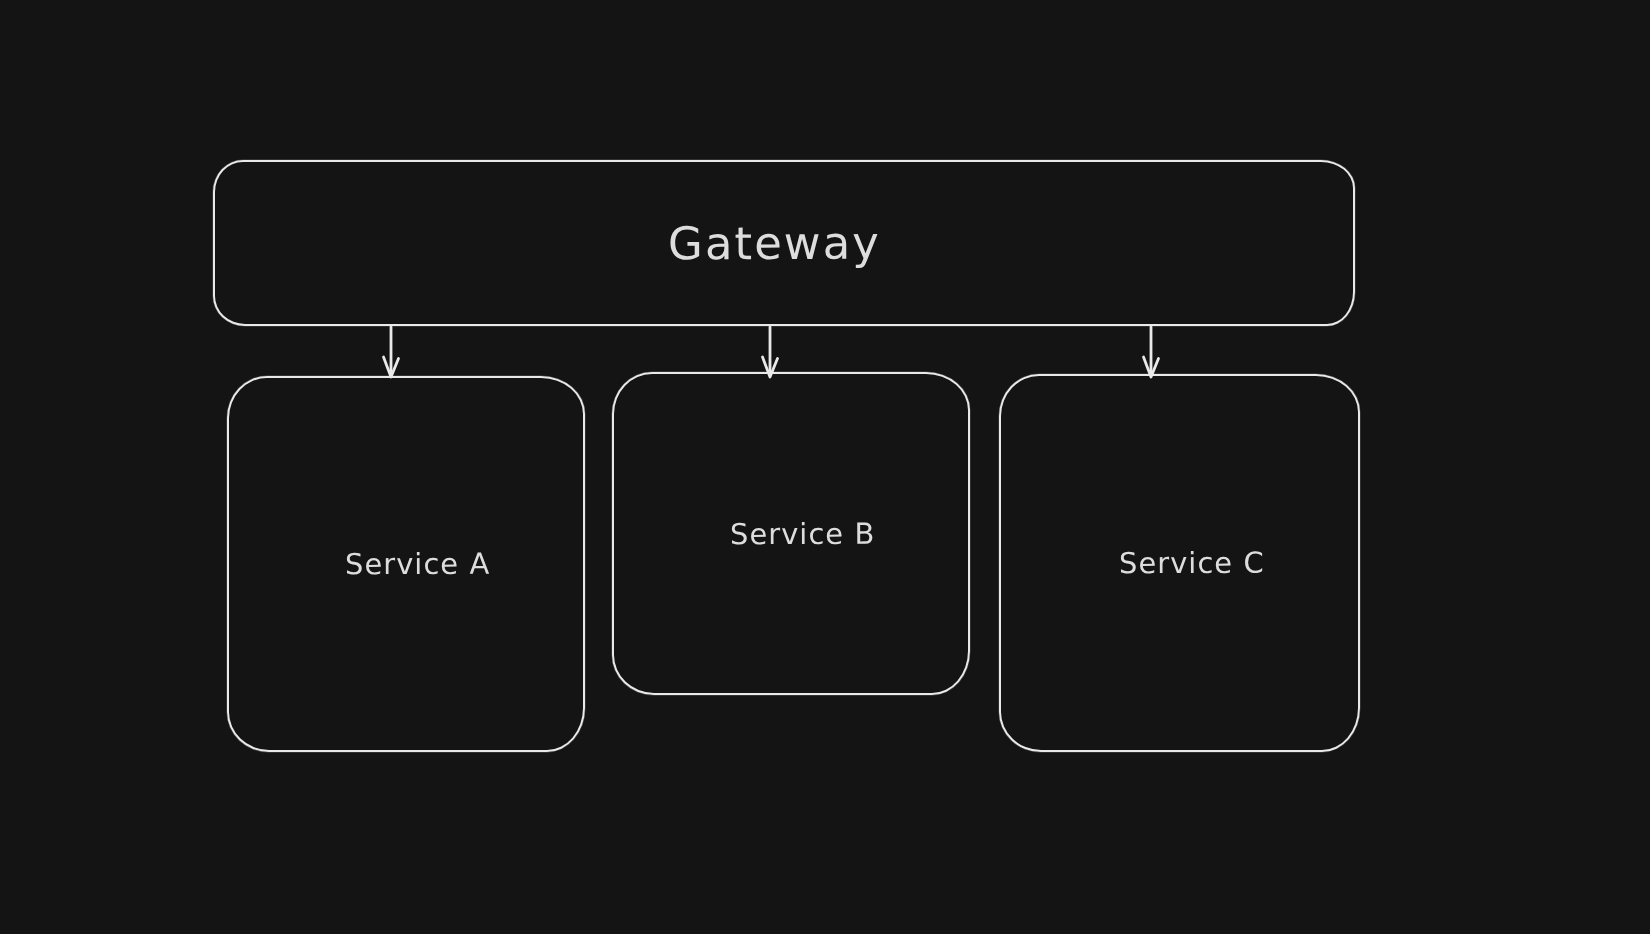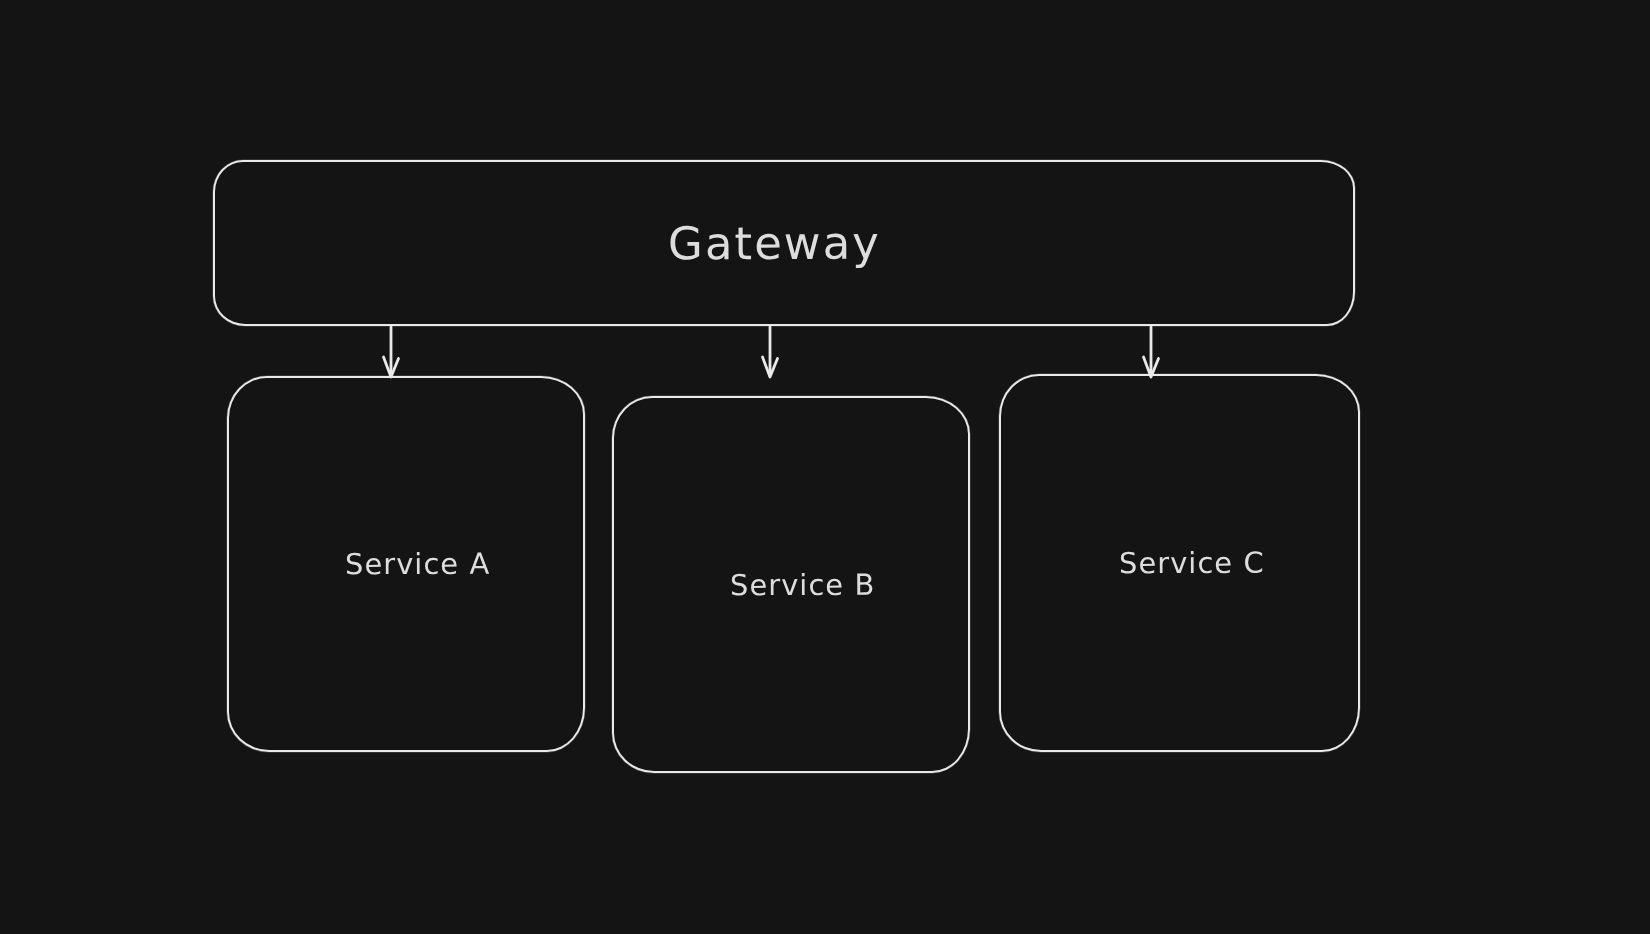--- a/index.html
+++ b/index.html
@@ -33,21 +33,21 @@
     left: 213px;
     top: 160px;
     width: 1142px;
     height: 166px;
     border-radius: 30px 34px 28px 32px / 32px 28px 34px 30px;
   }
   .node-service {
     border-radius: 40px 44px 38px 42px / 42px 38px 44px 40px;
   }
   .node-service-a { left: 227px; top: 376px; width: 358px; height: 376px; }
-  .node-service-b { left: 612px; top: 396px; width: 358px; height: 377px; }
+  .node-service-b { left: 612px; top: 372px; width: 358px; height: 323px; }
   .node-service-c { left: 999px; top: 374px; width: 361px; height: 378px; }
   .label {
     color: var(--text, #dddddd);
     white-space: nowrap;
     user-select: none;
   }
   .label-gateway {
     font-size: 45px;
     letter-spacing: 2px;
     transform: translateX(-22px) rotate(-0.2deg);

